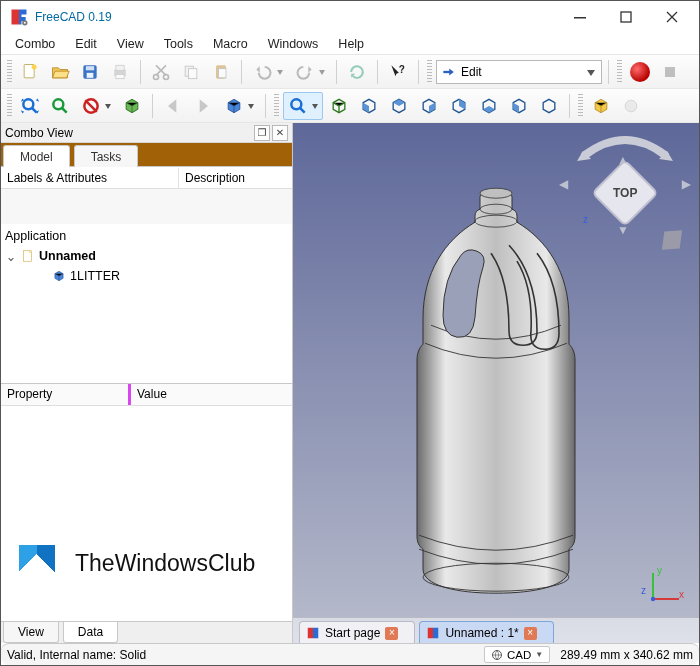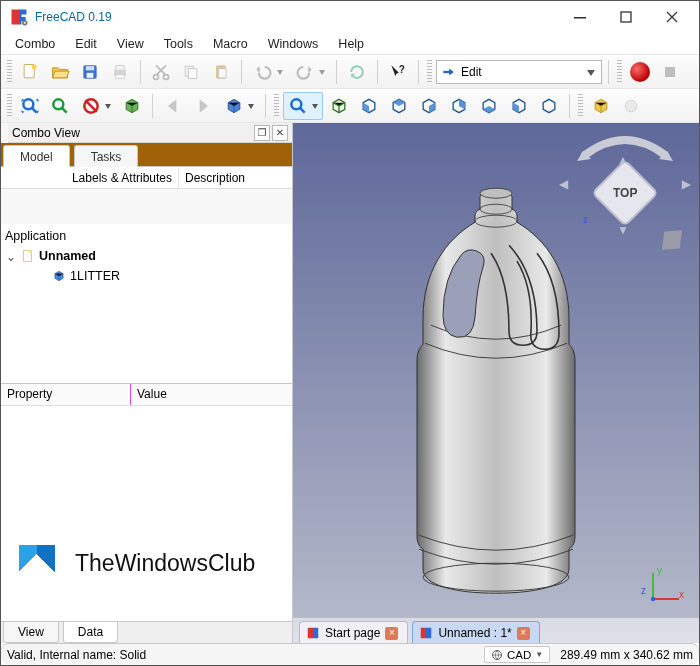--- a/index.html
+++ b/index.html
@@ -88,21 +88,20 @@
   .combo {
     width: 292px; min-width:292px;
     border-right:1px solid #c8c8c8;
     display:flex; flex-direction:column;
     background:#f7f7f7;
   }
   .combo-title {
     height:20px; display:flex; align-items:center;
     padding:0 4px; font-size:12px; background:#f0f0f0;
     border-bottom:1px solid #d6d6d6;
-    margin-left:7px;
   }
   .combo-title .spacer{flex:1;}
   .combo-title .mini{
     width:16px; height:16px;
     display:flex;align-items:center;justify-content:center;
     border:1px solid #b8b8b8; margin-left:2px; font-size:10px; color:#444;
     background:#fdfdfd;
   }
   .tabs-top {
     display:flex; height:24px; border-bottom:1px solid #c8c8c8;
@@ -110,38 +109,38 @@
   }
   .tab {
     padding:4px 16px 0 16px; font-size:12px;
     border:1px solid #c8c8c8; border-bottom:none;
     background:#f6f6f6; margin:2px 2px -1px 2px;
     border-radius:3px 3px 0 0; color:#333;
   }
   .tab.active{ background:#fff; }
   .tree-head {
     display:flex; height:22px; align-items:center;
-    border-bottom:1px solid #dedede; background:#fff;text-align:right;
+    border-bottom:1px solid #dedede; background:#fff;
   }
   .tree-head div{ padding:3px 6px; font-size:12px;}
   .tree-head .col1{ width:178px; border-right:1px solid #e2e2e2;}
   .tree {
     background:#fff; height:160px; overflow:hidden;
     font-size:12.5px; padding:2px 0;
     border-bottom:1px solid #c8c8c8;
     margin-top:35px;
   }
   .tree-row{ display:flex; align-items:center; height:20px; padding-left:4px; gap:3px;}
   .caret{ width:12px; text-align:center; color:#555;}
   .node-ico{ width:16px; height:16px; display:flex;align-items:center;justify-content:center;}
   .props-head{
     display:flex; height:22px; background:#fafafa; border-bottom:1px solid #dedede;
   }
   .props-head div{ padding:3px 6px; font-size:12px;}
-  .props-head .col1{ width:130px; border-right:1px solid #d946ef;}
+  .props-head .col1{ width:130px; border-right:3px solid #d946ef;}
   .props-body{ flex:1; background:#fff; position:relative; min-height:170px;}
   .bottom-tabs{
     display:flex; height:22px; border-top:1px solid #c8c8c8; background:#efefef;
   }
   .btab{
     padding:3px 14px; font-size:12px;
     border:1px solid #c8c8c8; border-top:none; margin:0 2px;
     border-radius:0 0 3px 3px; background:#f6f6f6;
   }
   .btab.active{ background:#fff;}
@@ -176,21 +175,21 @@
   
   .doc-tabs{
     position:absolute; left:0; right:0; bottom:0; height:26px;
     display:flex; align-items:flex-end; gap:4px; padding:0 6px;
     background:linear-gradient(#d9dbe5,#dfe1ea);
     border-top:1px solid #b8bac6;
   }
   .doc-tab{
     display:flex; align-items:center; gap:5px;
     background:#f1f1f5; border:1px solid #b8bac6; border-bottom:none;
-    border-radius:4px 4px 0 0; padding:3px 9px 2px 6px; font-size:12px; height:22px;
+    border-radius:4px 4px 0 0; padding:3px 16px 2px 6px; font-size:12px; height:22px;
   }
   .doc-tab.active{ background:#c9d9f3; border-color:#7fa6da;}
   .close-x{
     width:13px; height:13px; background:#e07a56; border-radius:2px;
     color:#fff; font-size:10px; line-height:12px; text-align:center;
   }
   
   .statusbar{
     height:22px; border-top:1px solid #c8c8c8;
     display:flex; align-items:center; padding:0 6px; font-size:12px;

